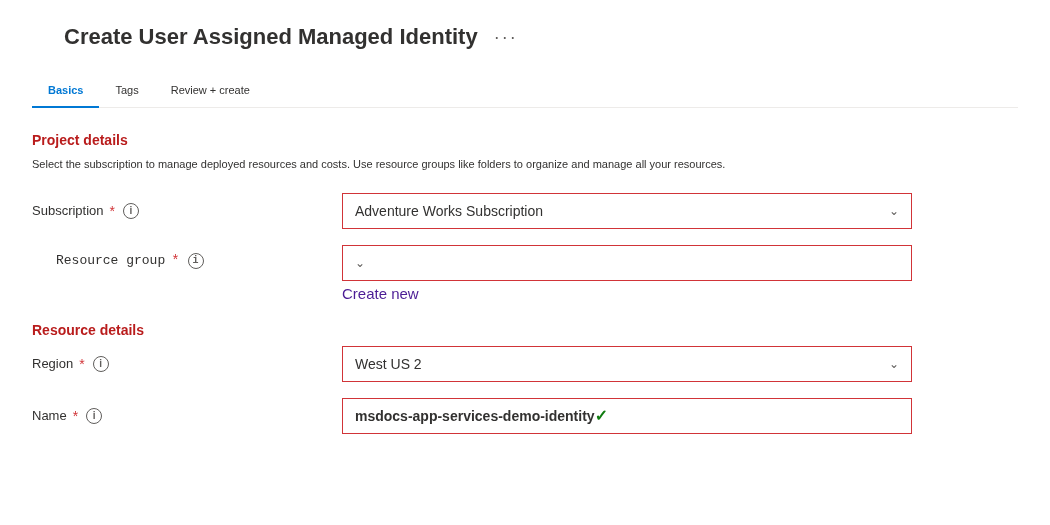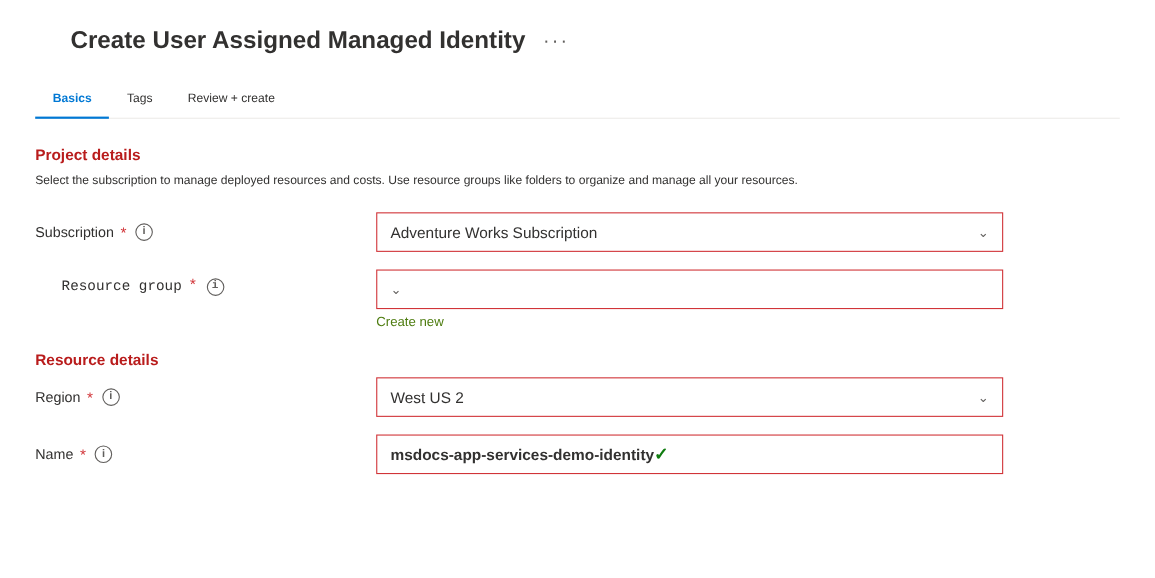--- a/index.html
+++ b/index.html
@@ -156,22 +156,22 @@
       color: #323130;
       font-weight: bold;
     }
 
     .valid-check {
       color: #107c10;
       font-size: 16px;
     }
 
     .create-new-link {
-      color: #4d7c0f;
-      font-size: 12px;
+      color: #4c1d95;
+      font-size: 15px;
       cursor: pointer;
       margin-top: 4px;
       display: inline-block;
       text-decoration: none;
     }
 
     .resource-group-row {
       display: flex;
       align-items: flex-start;
       margin-bottom: 16px;

